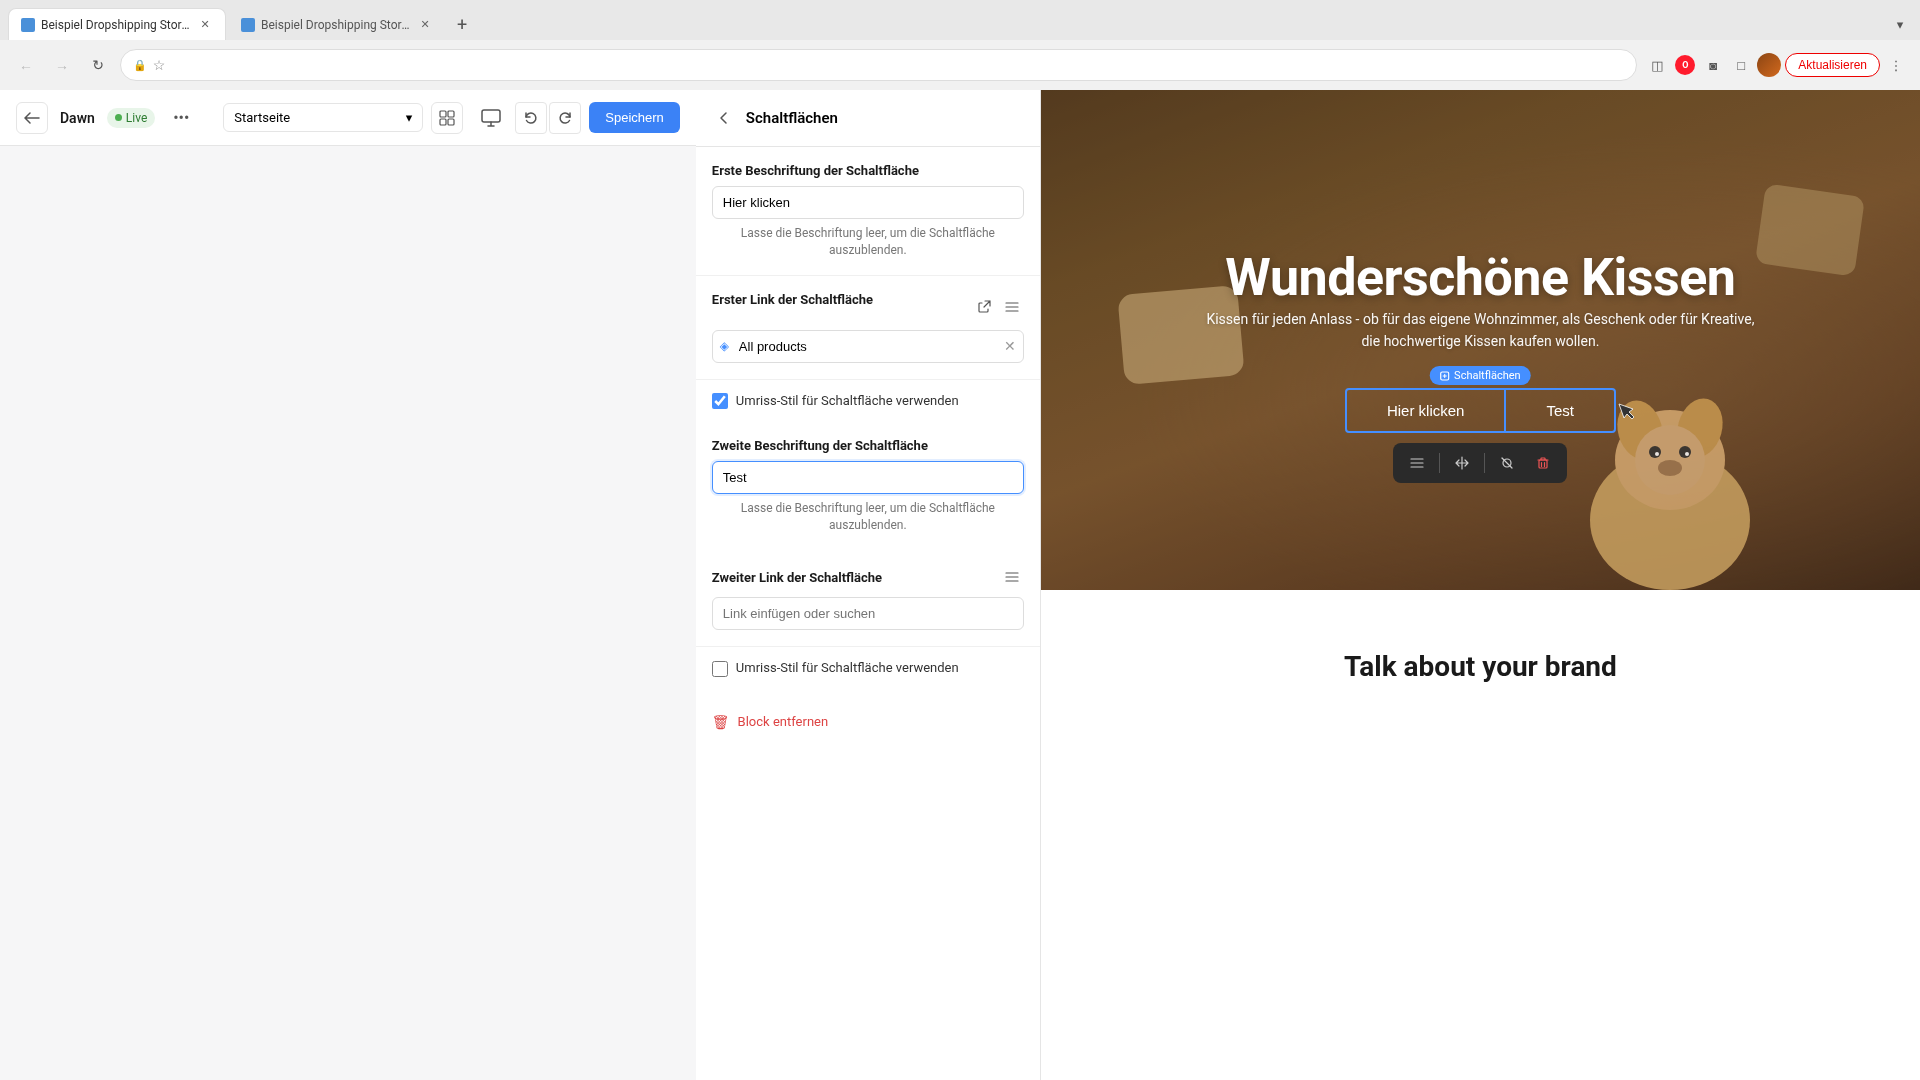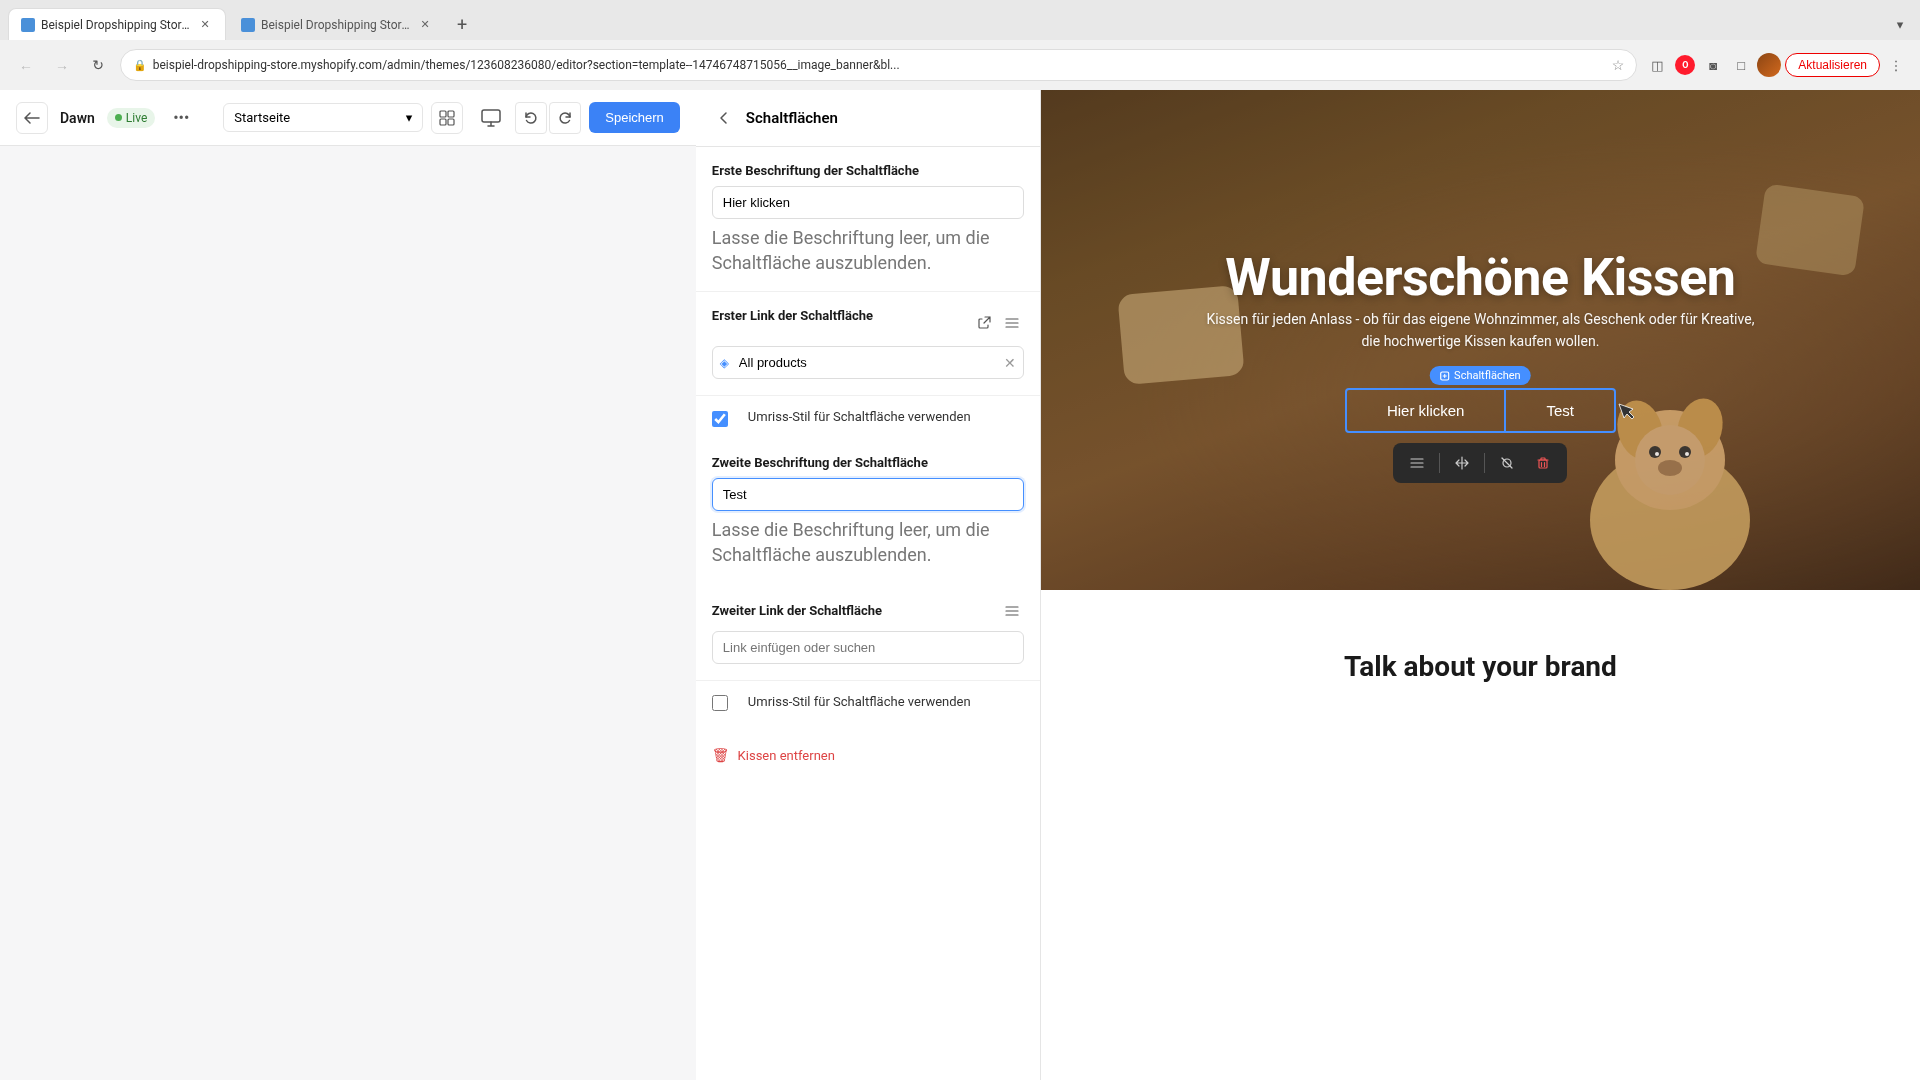--- a/index.html
+++ b/index.html
@@ -193,31 +193,31 @@
     .form-section { padding: 16px; border-bottom: 1px solid #f0f0f0; }
     .form-label { font-size: 13px; font-weight: 700; color: #1a1a1a; margin-bottom: 8px; display: block; }
     .form-input {
       width: 100%;
       padding: 8px 10px;
       border: 1px solid #ddd;
       border-radius: 6px;
       font-size: 13px;
       outline: none;
     }
-    .form-hint { font-size: 18px; color: #777; margin-top: 6px; line-height: 1.4; }
+    .form-hint { font-size: 12px; color: #777; margin-top: 6px; line-height: 1.4; text-align: center; }
     .link-action-btn {
       width: 24px; height: 24px;
       display: flex; align-items: center; justify-content: center;
       cursor: pointer; color: #555; border-radius: 3px;
     }
 
     .checkbox-row {
       display: flex;
-      align-items: flex-end;
-      gap: 20px;
+      align-items: center;
+      gap: 8px;
       padding: 12px 16px;
     }
     .checkbox-input { width: 16px; height: 16px; margin-top: 1px; accent-color: #458fff; flex-shrink: 0; cursor: pointer; }
     .checkbox-label { font-size: 13px; color: #333; line-height: 1.4; }
     .input-focused {
       border-color: #458fff !important;
       box-shadow: 0 0 0 2px rgba(69,143,255,0.15) !important;
     }
 
     .block-remove {
@@ -411,21 +411,20 @@
       <div class="tab-end-btn">▾</div>
     </div>
   </div>
 
   <div class="address-bar">
     <div class="nav-btn disabled">←</div>
     <div class="nav-btn disabled">→</div>
     <div class="nav-btn">↻</div>
     <div class="url-bar">
       <span style="font-size:11px;color:#888;">🔒</span>
-      <span class="url-text">beispiel-dropshipping-store.myshopify.com/admin/themes/123608236080/editor?section=template--14746748715056__image_banner&amp;bl...</span>
       <span style="color:#888;font-size:14px;">☆</span>
     </div>
     <div class="browser-icons">
       <div class="browser-icon">◫</div>
       <div class="browser-icon">
         <div class="opera-icon" style="font-size:9px;color:#fff;font-weight:bold;">O</div>
       </div>
       <div class="browser-icon">◙</div>
       <div class="browser-icon">□</div>
       <div class="profile-icon" style="background: linear-gradient(135deg,#8b4513,#d2691e); display:flex;align-items:center;justify-content:center;color:#fff;font-size:10px;font-weight:bold;"></div>
@@ -553,21 +552,21 @@
         <input class="form-input" type="text" placeholder="Link einfügen oder suchen" style="">
       </div>
 
       <div class="checkbox-row">
         <input type="checkbox" class="checkbox-input" style="">
         <label class="checkbox-label">Umriss-Stil für Schaltfläche verwenden</label>
       </div>
 
       <div class="block-remove">
         <span class="trash-icon">🗑</span>
-        <span>Kissen entfernen</span>
+        <span>Block entfernen</span>
       </div>
     </div>
 
     <div class="preview-area">
       <div class="preview-frame">
 
         <div class="hero">
           <div class="hero-bg-img"></div>
           <div class="hero-overlay"></div>
 

